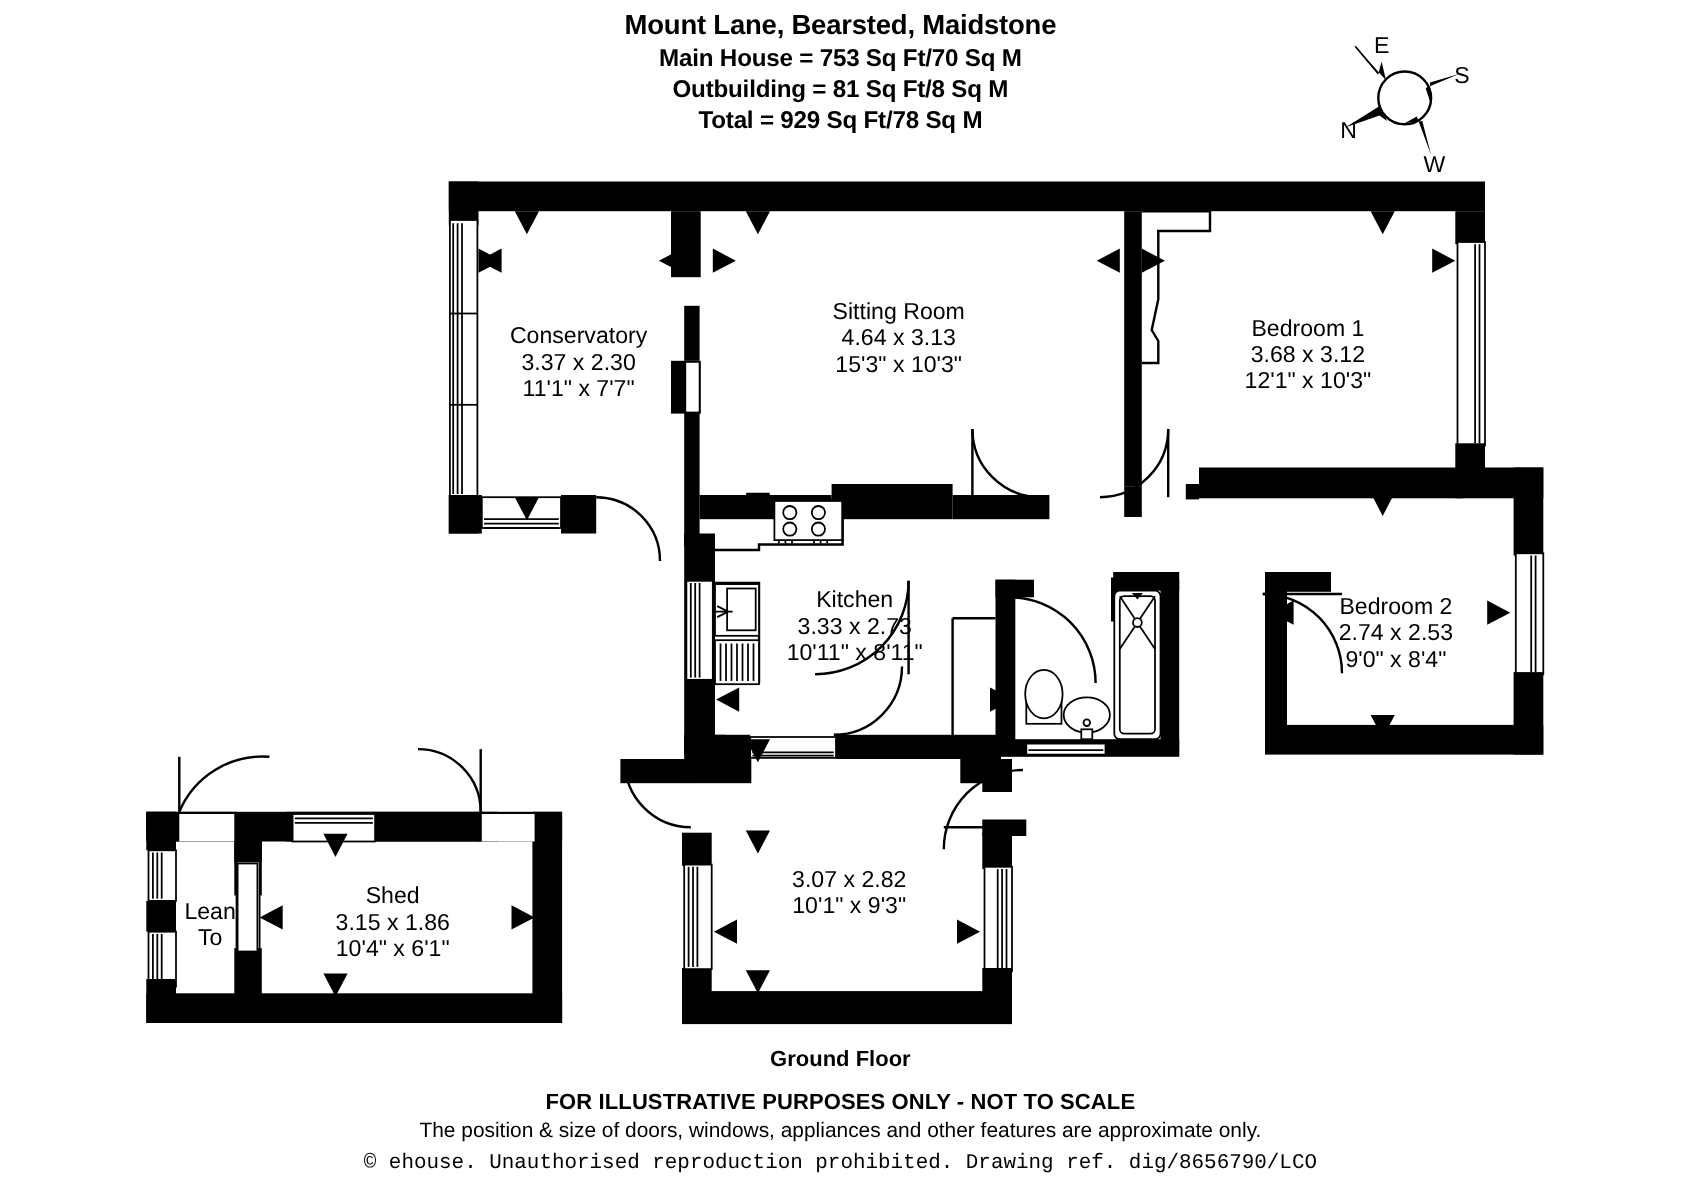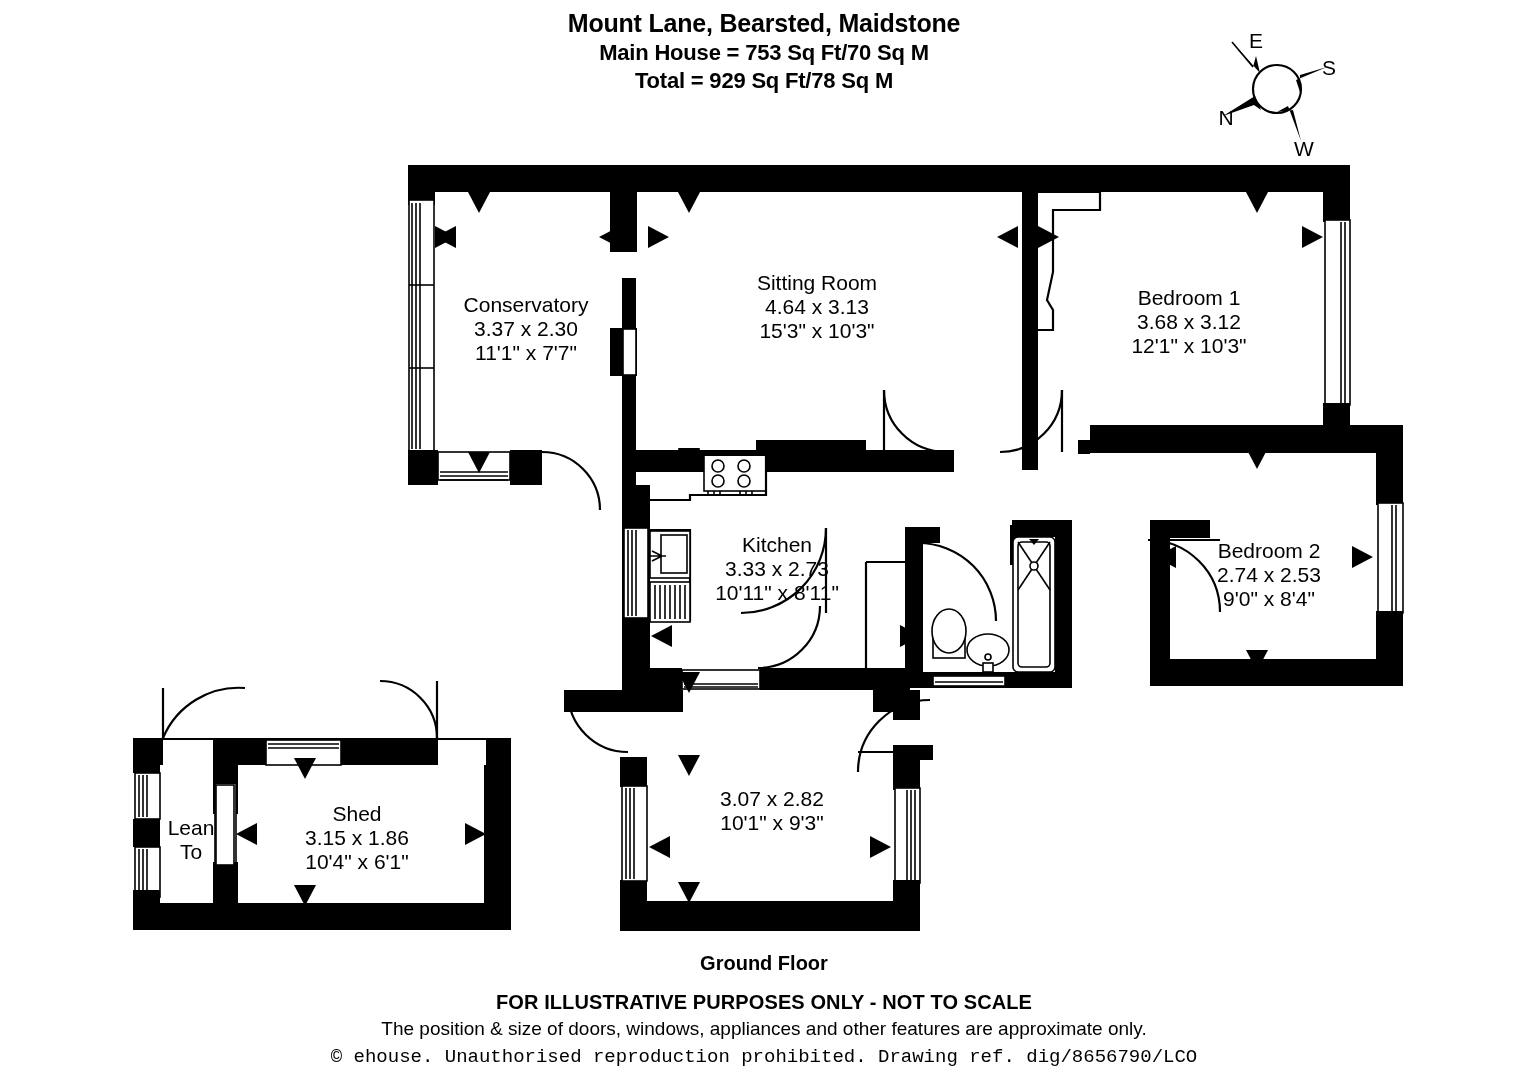--- a/index.html
+++ b/index.html
@@ -31,20 +31,21 @@
   .compass{font-size:21px;text-anchor:middle;}
 </style>
 </head>
 <body>
 
 <div id="page">
 
   <div class="hdr">
     <div class="l1">Mount Lane, Bearsted, Maidstone</div>
     <div class="l3">Main House = 753 Sq Ft/70 Sq M</div>
+    <div class="l4">Outbuilding = 81 Sq Ft/8 Sq M</div>
     <div class="l5">Total = 929 Sq Ft/78 Sq M</div>
   </div>
 
   <svg width="1528" height="1080" viewBox="0 0 1528 1080">
 
     <g>
       <circle cx="1277" cy="89" r="24" class="thin"></circle>
 
       <path d="M1260,73 L1232,42 L1253,67 L1256,56 Z" fill="#000"></path>
       <path d="M1232,42 L1253,67" class="thin1"></path>

